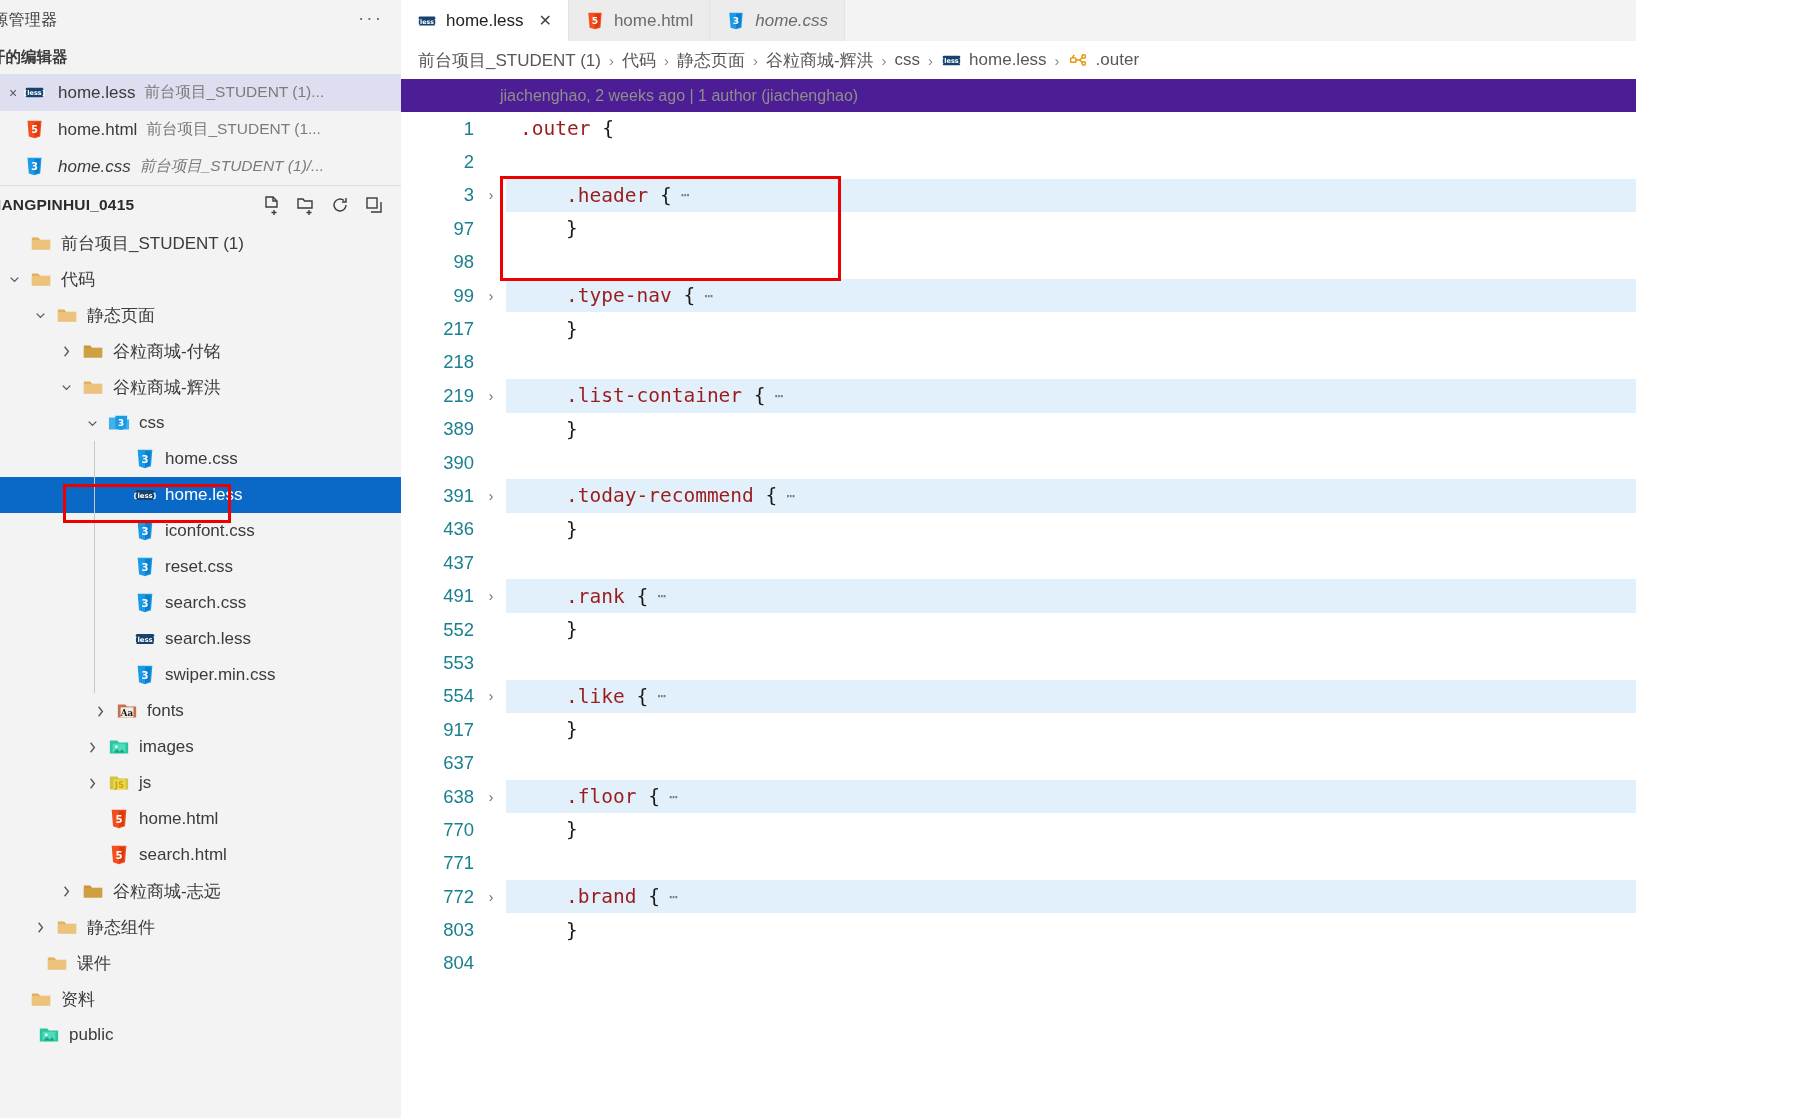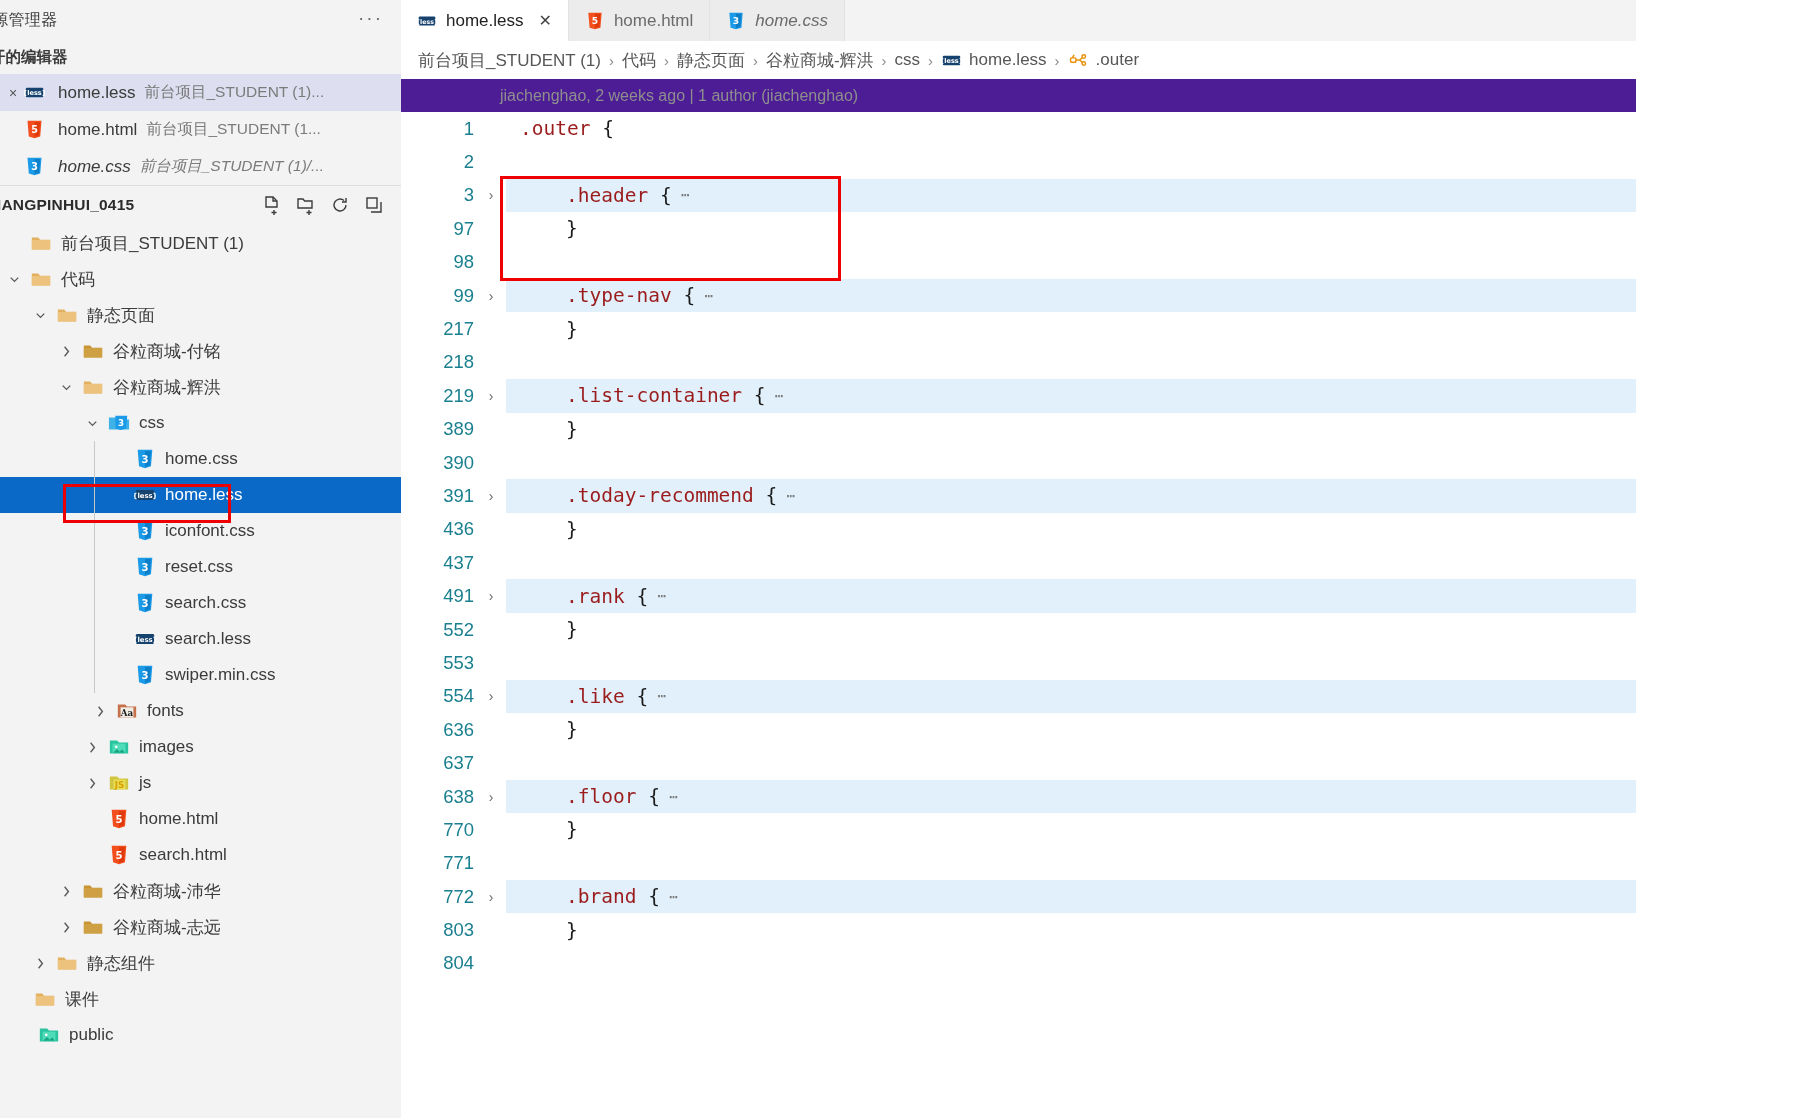--- a/index.html
+++ b/index.html
@@ -455,59 +455,55 @@
             <svg width="15" height="15" viewBox="0 0 16 16" fill="none" stroke="currentColor" stroke-width="1.5">
               <path d="M6 3l4 5-4 5"></path>
             </svg>
           </span>
           <span class="ico" style="display: inline-flex; align-items: center; justify-content: center;">
             <svg width="22" height="22" viewBox="0 0 24 24">
               <path d="M2 6h7l2 2.4h11V19H2z" fill="#c99433"></path>
               <path d="M2 8.8h20V19H2z" fill="#cfa043"></path>
             </svg>
           </span>
-          <span>谷粒商城-沛华</span>
-        </div>
-        <div class="tree-row" style="padding-left: 52px;">
-          <span class="tw">
-            <svg width="15" height="15" viewBox="0 0 16 16" fill="none" stroke="currentColor" stroke-width="1.5">
-              <path d="M6 3l4 5-4 5"></path>
-            </svg>
-          </span>
-          <span class="ico" style="display: inline-flex; align-items: center; justify-content: center;">
-            <svg width="22" height="22" viewBox="0 0 24 24">
-              <path d="M2 6h7l2 2.4h11V19H2z" fill="#c99433"></path>
-              <path d="M2 8.8h20V19H2z" fill="#cfa043"></path>
-            </svg>
-          </span>
           <span>谷粒商城-志远</span>
         </div>
         <div class="tree-row" style="padding-left: 26px;">
           <span class="tw">
             <svg width="15" height="15" viewBox="0 0 16 16" fill="none" stroke="currentColor" stroke-width="1.5">
               <path d="M6 3l4 5-4 5"></path>
             </svg>
           </span>
           <span class="ico" style="display: inline-flex; align-items: center; justify-content: center;">
             <svg width="22" height="22" viewBox="0 0 24 24">
               <path d="M2 6h7l2 2.4h11V19H2z" fill="#e3b05f"></path>
               <path d="M2 8.8h20V19H2z" fill="#edc27c"></path>
             </svg>
           </span>
           <span>静态组件</span>
         </div>
-        <div class="tree-row" style="padding-left: 4px;">
+        <div class="tree-row" style="padding-left: 16px;">
           <span class="tw"></span>
           <span class="ico" style="display: inline-flex; align-items: center; justify-content: center;">
             <svg width="22" height="22" viewBox="0 0 24 24">
               <path d="M2 6h7l2 2.4h11V19H2z" fill="#e3b05f"></path>
               <path d="M2 8.8h20V19H2z" fill="#edc27c"></path>
             </svg>
           </span>
           <span>课件</span>
+        </div>
+        <div class="tree-row" style="padding-left: 0px;">
+          <span class="tw"></span>
+          <span class="ico" style="display: inline-flex; align-items: center; justify-content: center;">
+            <svg width="22" height="22" viewBox="0 0 24 24">
+              <path d="M2 6h7l2 2.4h11V19H2z" fill="#e3b05f"></path>
+              <path d="M2 8.8h20V19H2z" fill="#edc27c"></path>
+            </svg>
+          </span>
+          <span>资料</span>
         </div>
         <div class="tree-row" style="padding-left: 0px; margin-left: 8px;">
           <span class="tw"></span>
           <span class="ico" style="display: inline-flex; align-items: center; justify-content: center;">
             <svg width="22" height="22" viewBox="0 0 24 24">
               <path d="M2 5h8l2 2.2h10V19H2z" fill="#2bc4a0"></path>
               <rect x="5" y="8.4" width="14" height="10.4" fill="#4fdcb8"></rect>
               <circle cx="9" cy="11.8" r="1.5" fill="#ffffff"></circle>
               <path d="M5.6 18.3l4.2-4.2 3 3 2.6-2.6 3 3.8z" fill="#17a583"></path>
             </svg>
@@ -733,21 +729,21 @@
           <span class="ln">554</span>
           <span class="fold">›</span>
           <span class="code-body">
             <span class="indent"></span>
             <span class="tok-sel">.like</span>
             <span class="tok-brace">&nbsp;{</span>
             <span class="tok-dots">⋯</span>
           </span>
         </div>
         <div class="code-line">
-          <span class="ln">636</span>
+          <span class="ln">917</span>
           <span class="fold"></span>
           <span class="code-body">
             <span class="indent"></span>
             <span class="tok-brace">}</span>
           </span>
         </div>
         <div class="code-line">
           <span class="ln">637</span>
           <span class="fold"></span>
           <span class="code-body"></span>

